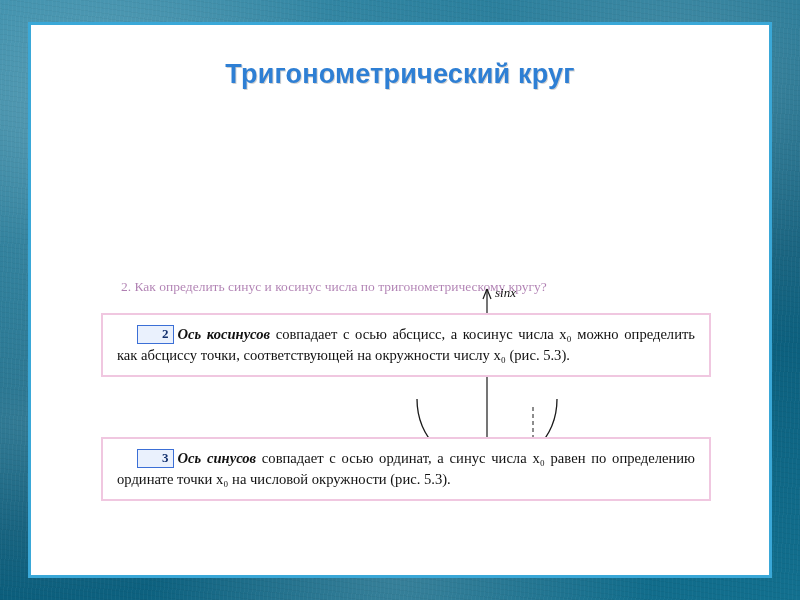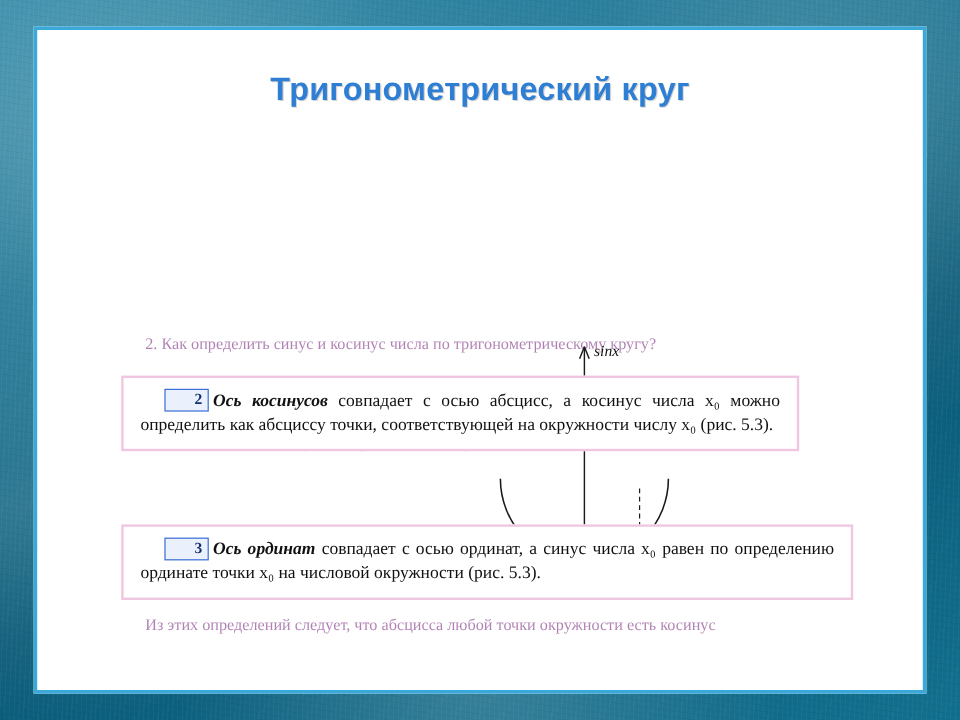--- a/index.html
+++ b/index.html
@@ -98,21 +98,21 @@
   }
   .box p {
     margin: 0;
     font-family: "Liberation Serif", serif;
     font-size: 14.6px;
     line-height: 20px;
     color: #111111;
     text-align: justify;
   }
   .box.b1 { left: 14px; top: 10px;  width: 610px; }
-  .box.b2 { left: 14px; top: 130px; width: 565px; }
+  .box.b2 { left: 14px; top: 130px; width: 610px; }
   .box.b3 { left: 14px; top: 254px; width: 610px; }
   .num {
     display: inline-block;
     border: 1.5px solid #3b6fd6;
     background: #eaf1fd;
     color: #12306e;
     font-family: "Liberation Serif", serif;
     font-weight: bold;
     font-size: 13px;
     line-height: 14px;
@@ -133,21 +133,20 @@
   <div class="card">
 
     <div class="title-block">
       <div class="title-line">Тригонометрический круг</div>
     </div>
 
     <div class="scan">
 
       <div class="ghost g1">2. Как определить синус и косинус числа по тригонометрическому кругу?</div>
       <div class="ghost g3">ее угла, а ордината — синус</div>
-      <div class="ghost g2">Из этих определений следует, что абсцисса любой точки окружности есть косинус</div>
 
       <div class="fig">
         <svg width="210" height="200" viewBox="0 0 210 200" aria-hidden="true">
           <g stroke="#1a1a1a" fill="none" stroke-width="1.2">
             <path d="M100 196 L100 10"></path>
             <path d="M100 10 L96 20 M100 10 L104 20" stroke-width="1.2"></path>
             <path d="M30 120 A70 70 0 0 0 170 120" stroke-width="1.3"></path>
             <path d="M146 160 L146 126" stroke-dasharray="4 3" stroke-width="1"></path>
           </g>
           <text x="108" y="18" font-family="Liberation Serif, serif" font-size="13" fill="#111" font-style="italic">sinx</text>
@@ -157,19 +156,19 @@
 
 
       <div class="box b2">
         <p class="indent">
           <span class="num">2</span><span class="it">Ось косинусов</span><span> совпадает с осью абсцисс,  а косинус числа x₀ можно определить как абсциссу точки, соответствующей на окружности числу x₀ (рис. 5.3).</span>
         </p>
       </div>
 
       <div class="box b3">
         <p class="indent">
-          <span class="num">3</span><span class="it">Ось ординат</span><span> совпадает с осью ординат, а синус числа x₀ равен по определению ординате точки x₀ на числовой окружности (рис. 5.3).</span>
+          <span class="num">3</span><span class="it">Ось синусов</span><span> совпадает с осью ординат, а синус числа x₀ равен по определению ординате точки x₀ на числовой окружности (рис. 5.3).</span>
         </p>
       </div>
 
     </div>
   </div>
 </div>
 
 </body></html>

